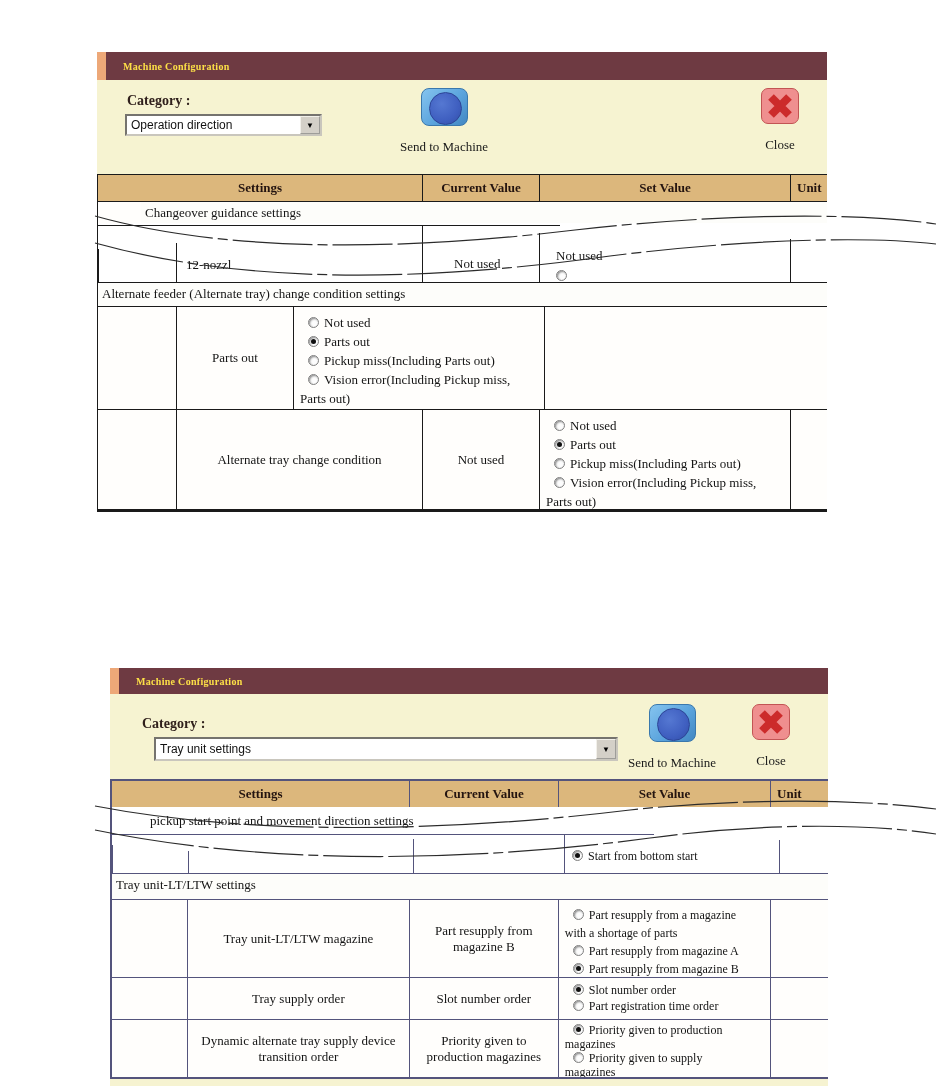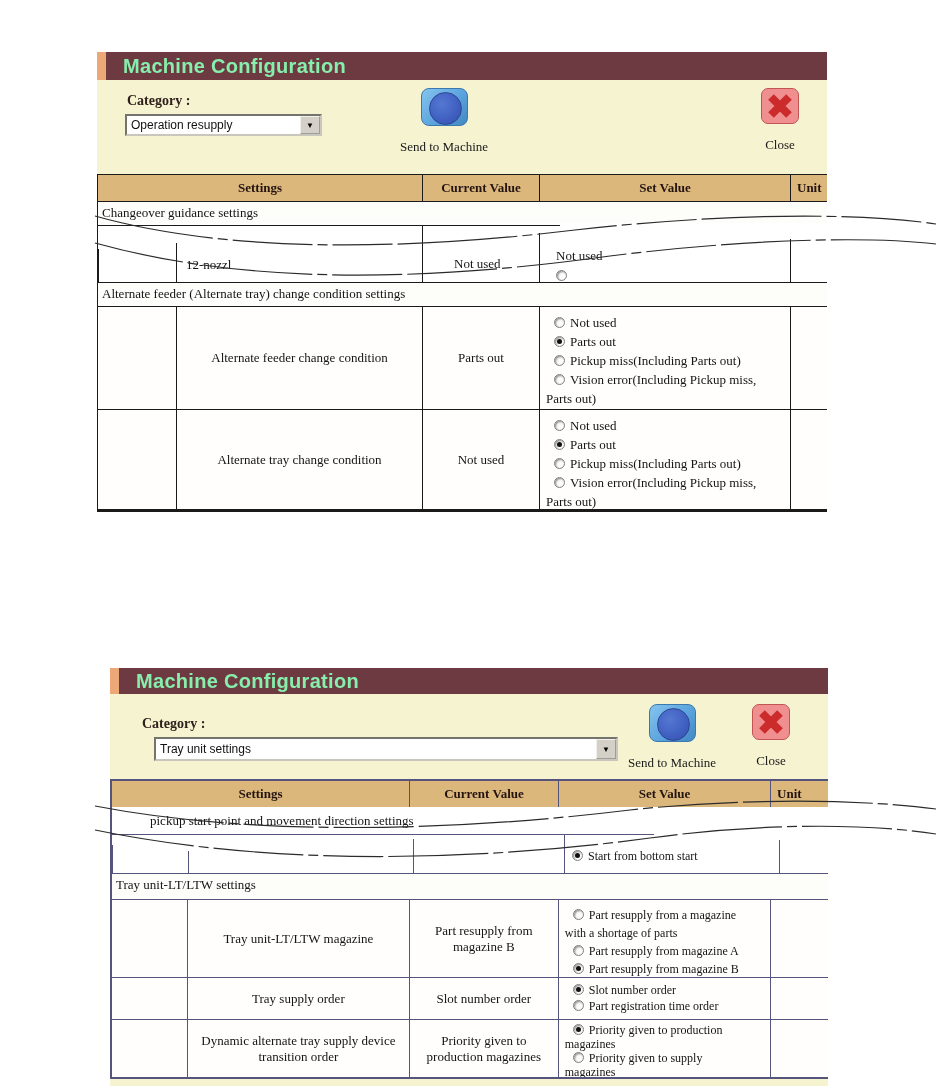--- a/index.html
+++ b/index.html
@@ -6,22 +6,22 @@
   #page { position:relative; width:936px; height:1086px; background:#ffffff; overflow:hidden;
           font-family:"Liberation Serif", serif; color:#141414; }
 
   .panel { position:absolute; background:#f6f3d1; overflow:hidden; }
   #panel1 { left:97px; top:52px; width:730px; height:460px; }
   #panel2 { left:110px; top:668px; width:718px; height:418px; }
 
   .titlebar { position:relative; height:28px; background:#6e3a42; display:flex; align-items:center; }
   #panel2 .titlebar { height:26px; }
   .stripe { position:absolute; left:0; top:0; width:9px; height:100%; background:#eda878; }
-  .title { color:#86efac; font-family:Liberation Sans, sans-serif; font-weight:bold;
-           font-size:20px; margin-left:26px; letter-spacing:0.3px; }
+  .title { color:#fde047; font-family:Liberation Serif, serif; font-weight:bold;
+           font-size:10px; margin-left:26px; letter-spacing:0.3px; }
 
   .body { position:relative; }
   #panel1 .body { height:94px; }
   #panel2 .body { height:85px; }
 
   .cat-label { position:absolute; font-weight:bold; font-size:14px; color:#30201c; }
   .combo { position:absolute; background:#ffffff; border:2px inset #c9c6bd; display:flex;
            align-items:center; box-sizing:border-box; }
   .combo-text { font-family:"Liberation Sans", sans-serif; font-size:12px; color:#111;
                 padding-left:4px; white-space:nowrap; overflow:hidden; flex:1; }
@@ -96,21 +96,21 @@
 <div id="page">
 
   <div class="panel" id="panel1">
     <div class="titlebar">
       <div class="stripe"></div>
       <span class="title">Machine Configuration</span>
     </div>
     <div class="body">
       <span class="cat-label" style="left:30px; top:13px;">Category :</span>
       <div class="combo" style="left:28px; top:34px; width:197px; height:22px;">
-        <span class="combo-text">Operation resupply</span>
+        <span class="combo-text">Operation direction</span>
         <div class="combo-btn">▼</div>
       </div>
       <div class="btn-group" style="left:292px; top:8px; width:110px;">
         <div class="send-icon">
           <div class="ball"></div>
         </div>
         <span class="btn-label">Send to Machine</span>
       </div>
       <div class="btn-group" style="left:645px; top:8px; width:76px;">
         <div class="close-icon">
@@ -123,21 +123,21 @@
     </div>
 
     <div class="table" id="table1">
       <div class="trow hrow first">
         <div class="tcell cs">Settings</div>
         <div class="tcell c2">Current Value</div>
         <div class="tcell c3">Set Value</div>
         <div class="tcell c4 unit">Unit</div>
       </div>
       <div class="trow" style="height:22px;">
-        <div class="section" style="width:100%;">Changeover guidance settings</div>
+        <div class="section" style="width:100%;margin-left:43px;">Changeover guidance settings</div>
       </div>
 
       <div class="trow tear" id="tear1">
         <div class="hline1" style="left:0; top:2px; width:462px;"></div>
         <div class="vline1" style="left:324px; top:2px; height:12px;"></div>
         <div class="vline1" style="left:0px; top:26px; height:33px;"></div>
         <div class="vline1" style="left:78px; top:20px; height:39px;"></div>
         <div class="vline1" style="left:324px; top:14px; height:45px;"></div>
         <div class="vline1" style="left:441px; top:10px; height:49px;"></div>
         <div class="vline1" style="left:692px; top:16px; height:43px;"></div>
@@ -146,21 +146,20 @@
         <span class="frag" style="left:458px; top:25px;">Not used</span>
         <span class="radio" style="position:absolute; left:458px; top:47px;"></span>
       </div>
 
       <div class="trow" style="height:24px;">
         <div class="section" style="width:100%;">Alternate feeder (Alternate tray) change condition settings</div>
       </div>
 
       <div class="trow" style="height:103px;">
         <div class="tcell c0"></div>
-        <div class="tcell c1 center-cell">Alternate feeder change condition</div>
         <div class="tcell c2 center-cell">Parts out</div>
         <div class="tcell c3 opts">
           <div class="opt">
             <span class="radio"></span><span>Not used</span>
           </div>
           <div class="opt">
             <span class="radio checked"></span><span>Parts out</span>
           </div>
           <div class="opt">
             <span class="radio"></span><span>Pickup miss(Including Parts out)</span>

